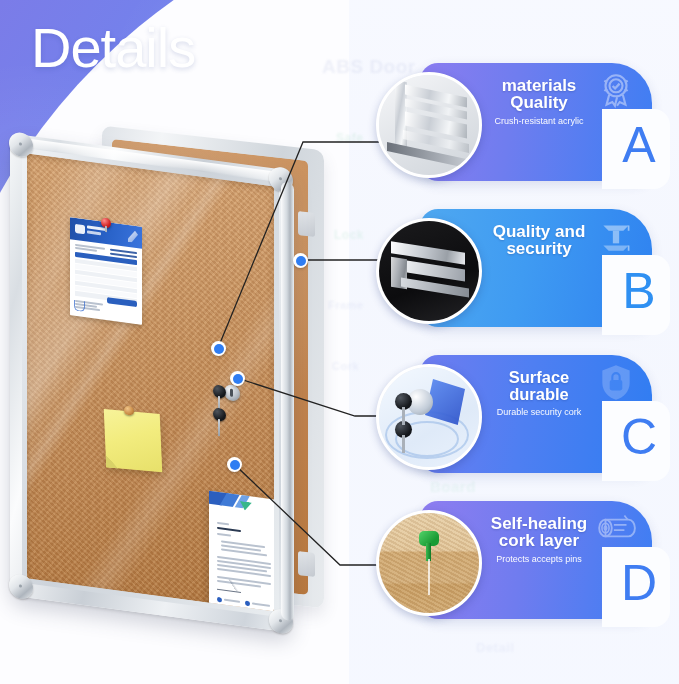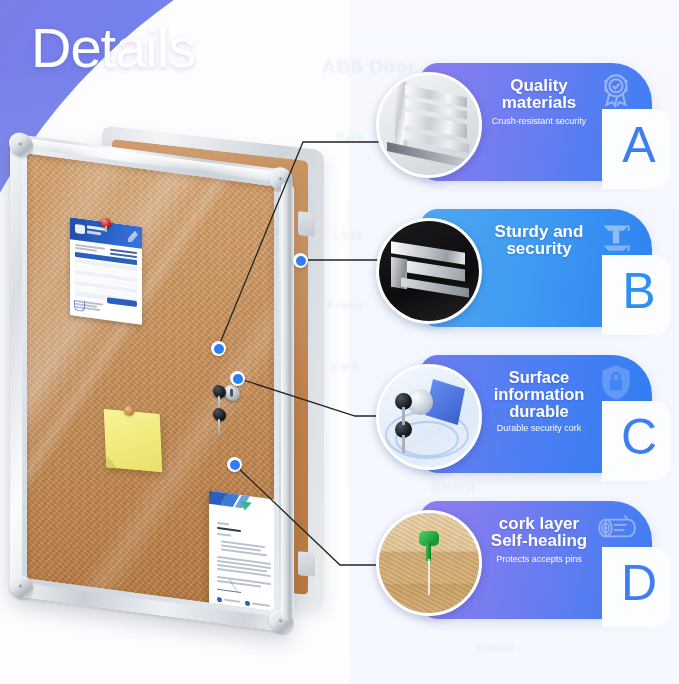--- a/index.html
+++ b/index.html
@@ -445,24 +445,24 @@
         <div class="bar" style="left:16px;top:6px;width:12px;height:72px;transform:skewY(12deg);"></div>
         <div class="bar" style="left:26px;top:16px;width:62px;height:10px;transform:skewY(12deg);"></div>
         <div class="bar" style="left:26px;top:30px;width:62px;height:8px;transform:skewY(12deg);opacity:.8;"></div>
         <div class="bar" style="left:26px;top:43px;width:62px;height:14px;transform:skewY(12deg);"></div>
         <div class="bar" style="left:24px;top:62px;width:66px;height:9px;transform:skewY(12deg);opacity:.7;"></div>
         <div class="bar" style="left:8px;top:76px;width:84px;height:9px;transform:skewY(12deg);background:linear-gradient(90deg,#6b717a,#c9ced5);"></div>
       </div>
     </div>
     <div class="txt">
       <div class="t-main">
+        <div>materials</div>
         <div>Quality</div>
-        <div>materials</div>
-      </div>
-      <div class="t-sub">Crush-resistant security</div>
+      </div>
+      <div class="t-sub">Crush-resistant acrylic</div>
     </div>
     <div class="glyph">
       <svg viewBox="0 0 40 40">
         <circle cx="20" cy="16" r="10"></circle>
         <circle cx="20" cy="16" r="6.2"></circle>
         <path d="M16.8 16.2l2.3 2.3 4.3-4.6" stroke-width="2.2"></path>
         <path d="M9 11l2.4 2.2M31 11l-2.4 2.2M9 21l2.4-2.2M31 21l-2.4-2.2"></path>
         <path d="M13.5 24.5L11 34l5.5-2.6L19 35l2-8"></path>
         <path d="M26.5 24.5L29 34l-5.5-2.6L21 35"></path>
       </svg>
@@ -476,21 +476,21 @@
     <div class="bubble">
       <div class="art art-b">
         <div class="beam" style="left:12px;top:26px;width:74px;height:12px;transform:skewY(9deg);"></div>
         <div class="beam" style="left:12px;top:37px;width:16px;height:30px;transform:skewY(9deg);opacity:.85;"></div>
         <div class="beam" style="left:28px;top:44px;width:58px;height:12px;transform:skewY(9deg);background:linear-gradient(100deg,#eceef1,#9ba1a9);"></div>
         <div class="beam" style="left:22px;top:62px;width:68px;height:9px;transform:skewY(9deg);background:linear-gradient(100deg,#d7dbe0,#858b93);"></div>
       </div>
     </div>
     <div class="txt">
       <div class="t-main">
-        <div>Sturdy and</div>
+        <div>Quality and</div>
         <div>security</div>
       </div>
     </div>
     <div class="glyph" style="opacity:.48;">
       <svg viewBox="0 0 40 40">
         <path d="M8 10h24l-5 5H13z" fill="#fff" stroke="none" opacity=".9"></path>
         <path d="M17 15h6v12h-6z" fill="#fff" stroke="none" opacity=".9"></path>
         <path d="M8 29h24l-5 5H13z" fill="#fff" stroke="none" opacity=".75"></path>
         <path d="M32 10v5M32 29v5" stroke-width="1.6"></path>
       </svg>
@@ -509,21 +509,20 @@
         <div class="knob"></div>
         <div class="key2" style="left:16px;top:26px;"></div>
         <div class="key2" style="left:16px;top:54px;"></div>
         <div style="position:absolute;left:23px;top:40px;width:2.6px;height:18px;background:#aab1b9;"></div>
         <div style="position:absolute;left:23px;top:68px;width:2.6px;height:18px;background:#aab1b9;"></div>
       </div>
     </div>
     <div class="txt">
       <div class="t-main">
         <div>Surface</div>
-        <div>information</div>
         <div>durable</div>
       </div>
       <div class="t-sub">Durable security cork</div>
     </div>
     <div class="glyph" style="opacity:.38;">
       <svg viewBox="0 0 40 40">
         <path d="M20 4l13 5v12c0 8-6 14-13 16C13 35 7 29 7 21V9z" fill="#fff" stroke="none" opacity=".55"></path>
         <rect x="14" y="18" width="12" height="10" rx="2" fill="#2f7df2" stroke="none" opacity=".75"></rect>
         <path d="M16.5 18v-3a3.5 3.5 0 017 0v3" stroke="#2f7df2" stroke-width="2" opacity=".8"></path>
       </svg>
@@ -536,22 +535,22 @@
     <div class="bubble-ring"></div>
     <div class="bubble">
       <div class="art art-d">
         <div class="pinhead"></div>
         <div class="pinstem"></div>
         <div class="needle"></div>
       </div>
     </div>
     <div class="txt">
       <div class="t-main">
+        <div>Self-healing</div>
         <div>cork layer</div>
-        <div>Self-healing</div>
       </div>
       <div class="t-sub">Protects accepts pins</div>
     </div>
     <div class="glyph" style="opacity:.40;">
       <svg viewBox="0 0 40 40">
         <path d="M10 12h22a6 8 0 010 16H10z" stroke-width="1.8"></path>
         <ellipse cx="10" cy="20" rx="6" ry="8" stroke-width="1.8"></ellipse>
         <ellipse cx="10" cy="20" rx="3.4" ry="4.6" stroke-width="1.5"></ellipse>
         <ellipse cx="10" cy="20" rx="1.3" ry="1.8" stroke-width="1.3"></ellipse>
         <path d="M18 17h12M18 22h10" stroke-width="1.6"></path>

